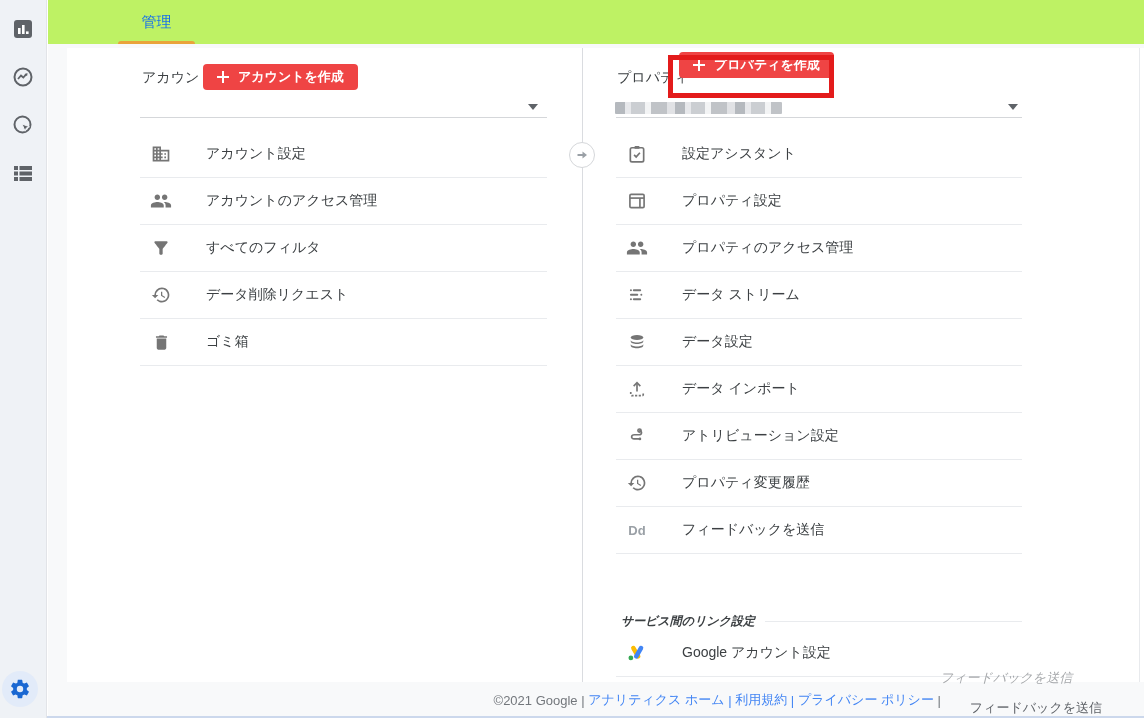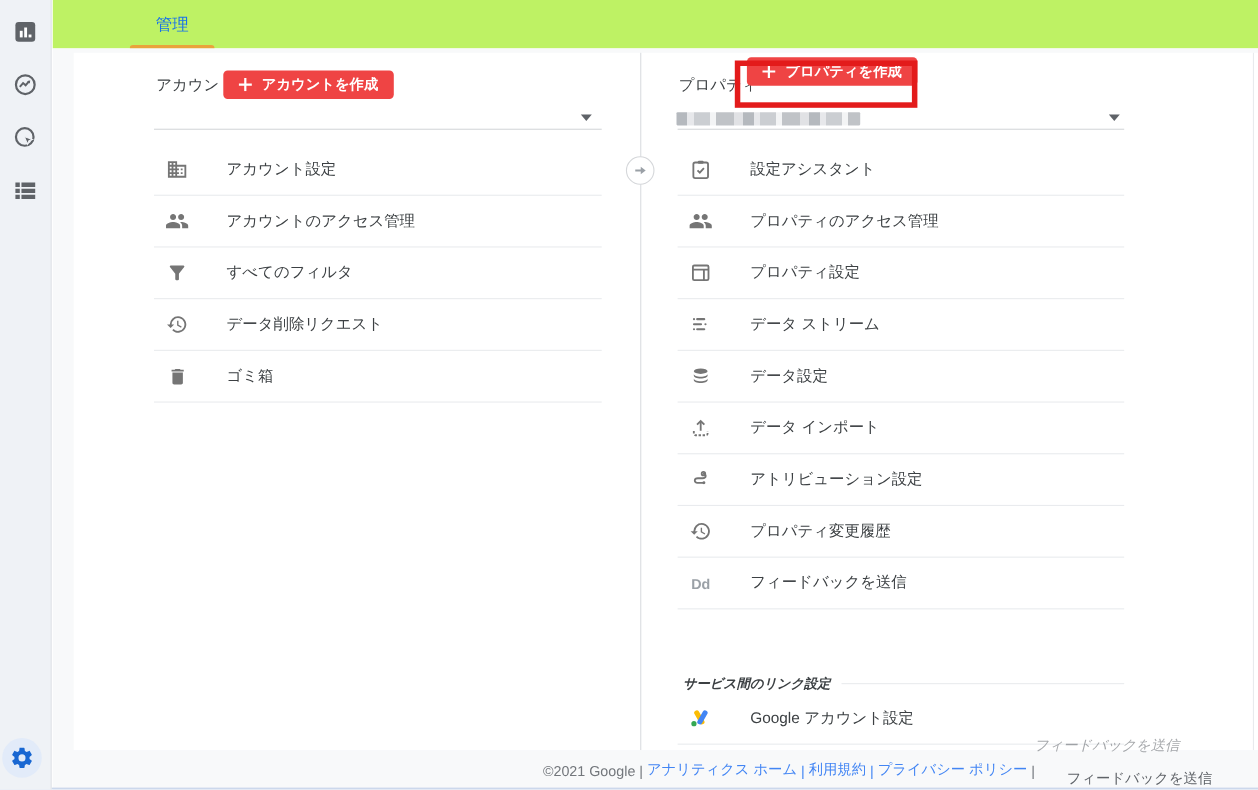--- a/index.html
+++ b/index.html
@@ -221,35 +221,35 @@
           <svg width="20" height="20" viewBox="0 0 24 24" fill="none" stroke="#757575" stroke-width="2">
             <rect x="4" y="4.5" width="16" height="17" rx="2"></rect>
             <rect x="9" y="2.5" width="6" height="3.2" rx="1" fill="#757575" stroke="none"></rect>
             <polyline points="8.5,13 11,15.5 15.5,10.5"></polyline>
           </svg>
         </span>
         <span class="ml">設定アシスタント</span>
       </div>
       <div class="menu-row">
         <span class="mi">
-          <svg width="22" height="22" viewBox="0 0 24 24" fill="#757575">
-            <path d="M16 11c1.66 0 2.99-1.34 2.99-3S17.66 5 16 5s-3 1.34-3 3 1.34 3 3 3zm-8 0c1.66 0 2.99-1.34 2.99-3S9.66 5 8 5 5 6.34 5 8s1.34 3 3 3zm0 2c-2.33 0-7 1.17-7 3.5V19h14v-2.5C15 14.17 10.33 13 8 13zm8 0c-.29 0-.62.02-.97.05 1.16.84 1.97 1.97 1.97 3.45V19h6v-2.5c0-2.33-4.67-3.5-7-3.5z"></path>
-          </svg>
-        </span>
-        <span class="ml">プロパティのアクセス管理</span>
-      </div>
-      <div class="menu-row">
-        <span class="mi">
           <svg width="20" height="20" viewBox="0 0 24 24" fill="none" stroke="#757575" stroke-width="2">
             <rect x="3.5" y="4" width="17" height="16" rx="1.5"></rect>
             <line x1="3.5" y1="8.5" x2="20.5" y2="8.5"></line>
             <line x1="15.5" y1="8.5" x2="15.5" y2="20"></line>
           </svg>
         </span>
         <span class="ml">プロパティ設定</span>
+      </div>
+      <div class="menu-row">
+        <span class="mi">
+          <svg width="22" height="22" viewBox="0 0 24 24" fill="#757575">
+            <path d="M16 11c1.66 0 2.99-1.34 2.99-3S17.66 5 16 5s-3 1.34-3 3 1.34 3 3 3zm-8 0c1.66 0 2.99-1.34 2.99-3S9.66 5 8 5 5 6.34 5 8s1.34 3 3 3zm0 2c-2.33 0-7 1.17-7 3.5V19h14v-2.5C15 14.17 10.33 13 8 13zm8 0c-.29 0-.62.02-.97.05 1.16.84 1.97 1.97 1.97 3.45V19h6v-2.5c0-2.33-4.67-3.5-7-3.5z"></path>
+          </svg>
+        </span>
+        <span class="ml">プロパティのアクセス管理</span>
       </div>
       <div class="menu-row">
         <span class="mi">
           <svg width="20" height="20" viewBox="0 0 24 24" fill="#757575">
             <rect x="7" y="5" width="10" height="2.4" rx="1.2"></rect>
               <rect x="3.5" y="5" width="2.4" height="2.4" rx="1.2"></rect>
             <rect x="3.5" y="10.5" width="10" height="2.4" rx="1.2"></rect>
               <rect x="16" y="10.5" width="2.4" height="2.4" rx="1.2"></rect>
             <rect x="7" y="16" width="10" height="2.4" rx="1.2"></rect>
               <rect x="3.5" y="16" width="2.4" height="2.4" rx="1.2"></rect>

